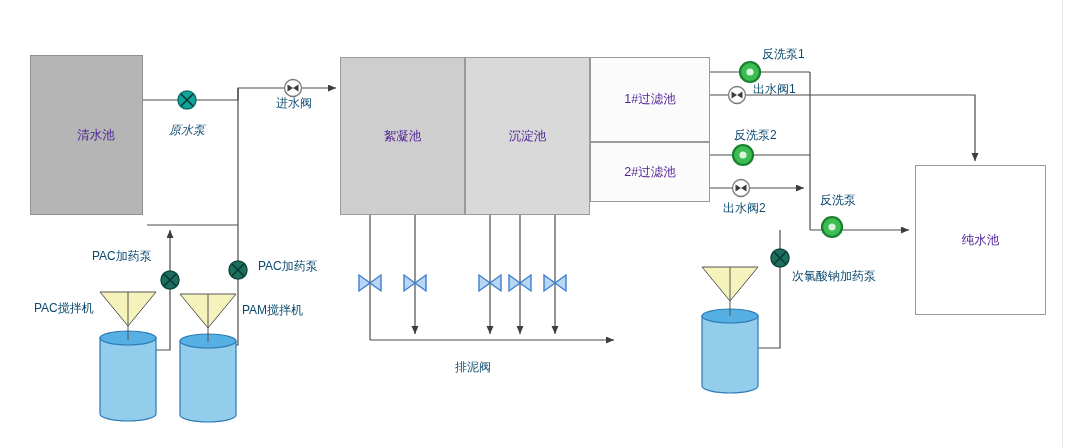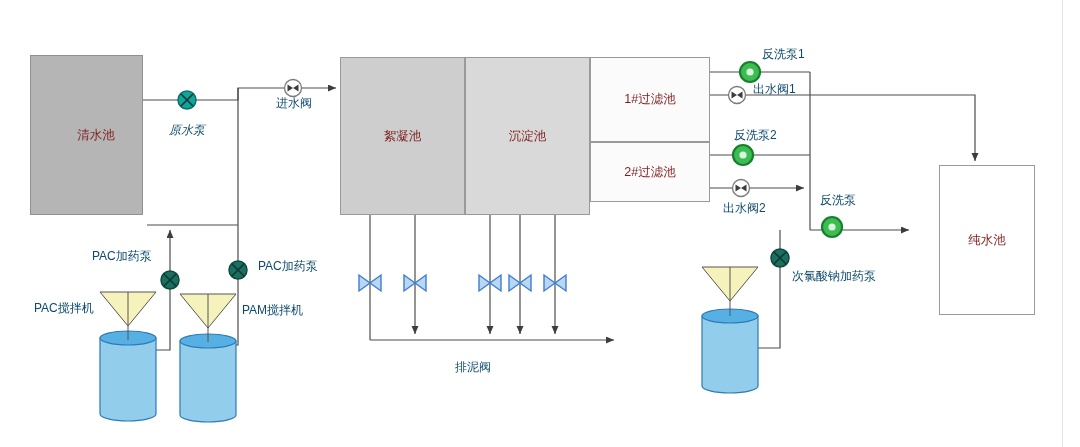--- a/index.html
+++ b/index.html
@@ -3,21 +3,21 @@
 <meta charset="utf-8">
 <style>
   html,body{margin:0;padding:0;background:#fff;}
   .stage{
     position:relative;width:1080px;height:447px;background:#ffffff;
     font-family:"Liberation Sans","DejaVu Sans",sans-serif;overflow:hidden;
   }
   .stage svg{position:absolute;left:0;top:0;z-index:1;}
   .tank{
     position:absolute;z-index:2;display:flex;align-items:center;justify-content:center;
-    font-size:12.5px;color:#7f1d1d;border:1px solid #8f8f8f;box-sizing:border-box;
+    font-size:12.5px;color:#4c1d95;border:1px solid #8f8f8f;box-sizing:border-box;
   }
   .t-clear{background:#b5b5b5;padding-left:19px;}
   .t-floc{background:#cecece;border-color:#9a9a9a;}
   .t-sed{background:#d9d9d9;border-color:#9a9a9a;}
   .t-filter{background:#fbfbfb;border-color:#9a9a9a;}
   .t-pure{background:#ffffff;border-color:#9a9a9a;}
   .lbl{
     position:absolute;z-index:3;font-size:12px;color:#0c4a6e;white-space:nowrap;line-height:13px;
   }
   .lbl.c{text-align:center;}
@@ -171,21 +171,21 @@
   </div>
   <div class="tank t-floc" style="left:340px;top:57px;width:125px;height:158px;">
     <span>絮凝池</span>
   </div>
   <div class="tank t-filter" style="left:590px;top:57px;width:120px;height:85px;">
     <span>1#过滤池</span>
   </div>
   <div class="tank t-filter" style="left:590px;top:142px;width:120px;height:60px;">
     <span>2#过滤池</span>
   </div>
-  <div class="tank t-pure" style="left:939px;top:165px;width:96px;height:150px;">
+  <div class="tank t-pure" style="left:915px;top:165px;width:131px;height:150px;">
     <span>纯水池</span>
   </div>
 
   <div class="lbl c" style="left:160px;top:124px;width:54px;font-style:italic;">原水泵</div>
   <div class="lbl c" style="left:268px;top:97px;width:52px;">进水阀</div>
   <div class="lbl" style="left:92px;top:250px;">PAC加药泵</div>
   <div class="lbl" style="left:258px;top:260px;">PAC加药泵</div>
   <div class="lbl" style="left:34px;top:302px;">PAC搅拌机</div>
   <div class="lbl" style="left:242px;top:304px;">PAM搅拌机</div>
   <div class="lbl c" style="left:438px;top:361px;width:70px;">排泥阀</div>

